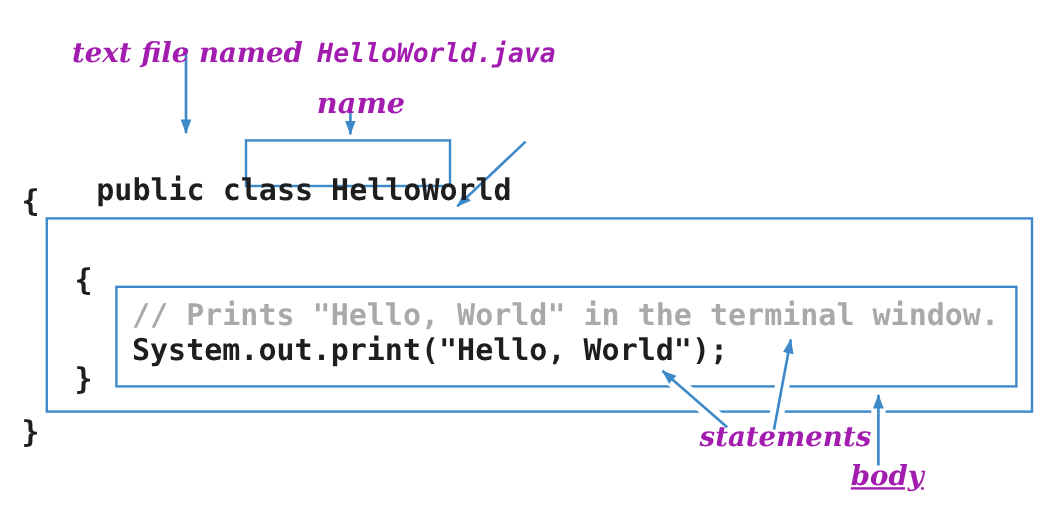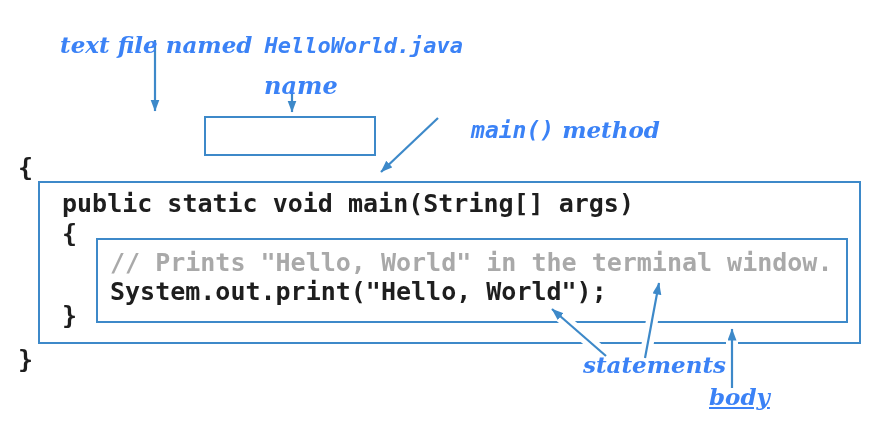--- a/index.html
+++ b/index.html
@@ -29,21 +29,21 @@
     font-weight: bold;
     font-size: 25px;
     line-height: 25px;
     white-space: pre;
     color: #1e1e1e;
     z-index: 3;
   }
   
   .ann {
     position: absolute;
-    color: #3b82f6;
+    color: #a21caf;
     font-family: "DejaVu Serif", serif;
     font-style: italic;
     font-weight: bold;
     font-size: 23px;
     line-height: 24px;
     white-space: pre;
     z-index: 3;
   }
   .ann .mono {
     font-family: "DejaVu Sans Mono", monospace;
@@ -85,32 +85,31 @@
     <line class="arrow-line" x1="645" y1="358" x2="659" y2="283" marker-end="url(#ah)"></line>
     <line class="arrow-line" x1="732" y1="388" x2="732" y2="329" marker-end="url(#ah)"></line>
   </svg>
 
   <div class="ann" style="left:28px; top:9px;">
     <span>text file named</span><span class="mono mono-gap">HelloWorld.java</span>
   </div>
 
   <div class="ann" style="left:264px; top:74px; font-size:24px;">name</div>
 
-  <div class="ann" style="left:439px; top:94px;">
-    <span class="mono" style="font-size:23px;">main()</span><span class="word-gap">method</span>
-  </div>
 
   <div class="ann" style="left:583px; top:353px;">statements</div>
 
   <div class="ann" style="left:709px; top:385px;text-decoration:underline;">body</div>
 
+  <div class="code-line" style="left:20px; top:121px;">
+    <span>public class </span><span>HelloWorld</span>
+  </div>
 
   <div class="code-line" style="left:18px; top:155px;">{</div>
 
-  <div class="code-line" style="left:62px; top:191px;">public static void main(String[] args)</div>
 
   <div class="code-line" style="left:62px; top:221px;">{</div>
 
   <div class="code-line comment-text" style="left:110px; top:250px; color:#a9a9a9;">// Prints "Hello, World" in the terminal window.</div>
 
   <div class="code-line" style="left:110px; top:279px;">System.out.print("Hello, World");</div>
 
   <div class="code-line" style="left:62px; top:303px;">}</div>
 
   <div class="code-line" style="left:18px; top:347px;">}</div>

